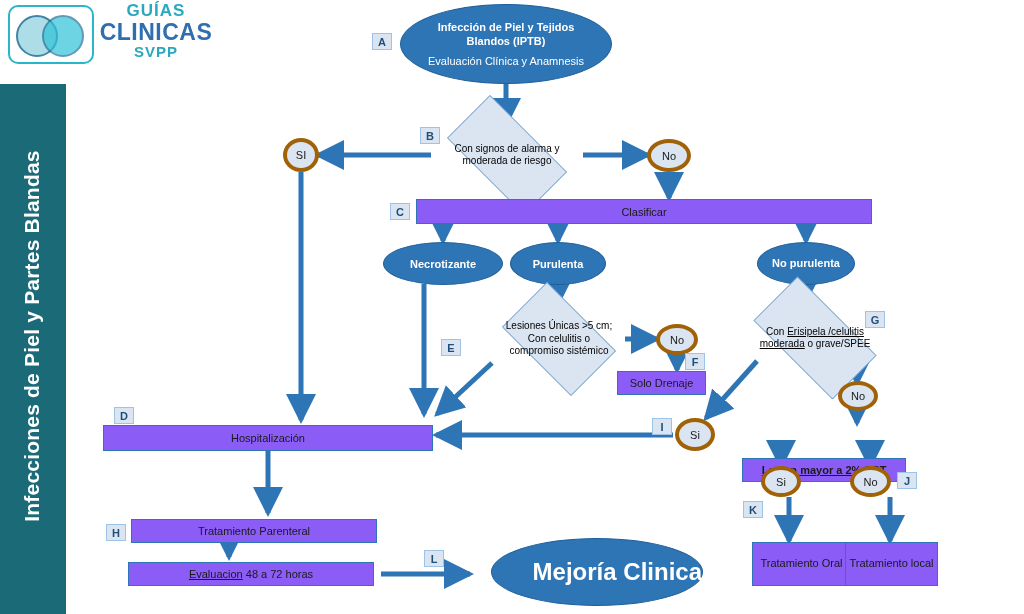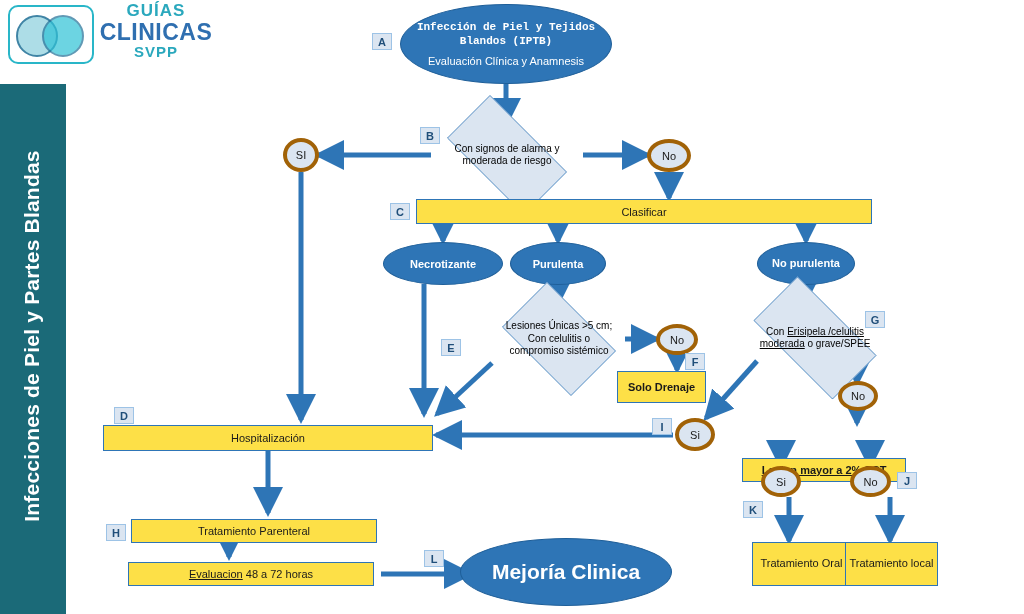--- a/index.html
+++ b/index.html
@@ -112,21 +112,21 @@
     font-weight: bold;
   }
   .ellipse-small {
     border-radius: 50%;
     background: #dbe5f1;
     border: 4px solid #a16207;
     color: #1a1a1a;
     font-size: 11px;
   }
   .rect {
-    background: #fde047;
+    background: #8b5cf6;
     border: 1px solid #2e75b6;
     font-size: 11px;
   }
   .diamond-wrap {
     position: absolute;
   }
   .diamond-shape {
     position: absolute;
     left: 0; top: 0;
     width: 100%;
@@ -247,21 +247,21 @@
 
       <path d="M268,451 L268,513"></path>
 
       <path d="M229,530 L229,557"></path>
 
       <path d="M381,574 L470,574"></path>
     </g>
   </svg>
 
   <div class="node ellipse" style="left:400px; top:4px; width:212px; height:80px; flex-direction:column; font-size:11px; line-height:1.3;">
-    <div style="padding:0 14px;font-family:Liberation Mono, monospace;">Infección de Piel  y  Tejidos Blandos (IPTB)</div>
+    <div style="padding:0 14px;">Infección de Piel  y  Tejidos Blandos (IPTB)</div>
     <div style="font-weight:normal; padding:6px 18px 0;">Evaluación Clínica y Anamnesis</div>
   </div>
   <div class="tag" style="left:372px; top:33px;">A</div>
 
   <div class="diamond-wrap" style="left:430px; top:112px; width:154px; height:86px;">
     <div class="diamond-shape"></div>
     <div class="diamond-label">Con signos de alarma y moderada de riesgo</div>
   </div>
   <div class="tag" style="left:420px; top:127px;">B</div>
 
@@ -293,21 +293,21 @@
   <div class="diamond-wrap" style="left:490px; top:294px; width:138px; height:90px;">
     <div class="diamond-shape"></div>
     <div class="diamond-label" style="padding:0 14px;">Lesiones Únicas &gt;5 cm; Con celulitis o compromiso sistémico</div>
   </div>
   <div class="tag" style="left:441px; top:339px;">E</div>
 
   <div class="node ellipse-small" style="left:656px; top:324px; width:42px; height:31px;">
     <span>No</span>
   </div>
 
-  <div class="node rect" style="left:617px; top:371px; width:89px; height:32px; font-weight:bold;">
+  <div class="node rect" style="left:617px; top:371px; width:89px; height:24px; font-weight:normal;">
     <span>Solo Drenaje</span>
   </div>
   <div class="tag" style="left:685px; top:353px;">F</div>
 
   <div class="diamond-wrap" style="left:736px; top:294px; width:158px; height:88px;">
     <div class="diamond-shape"></div>
     <div class="diamond-label" style="padding:0 16px;">
       <span><span>Con </span><span class="u">Erisipela /celulitis  moderada</span><span> o grave/SPEE</span></span>
     </div>
   </div>
@@ -344,21 +344,21 @@
     <span>Tratamiento Parenteral</span>
   </div>
   <div class="tag" style="left:106px; top:524px;">H</div>
 
   <div class="node rect" style="left:128px; top:562px; width:246px; height:24px;">
     <span><span class="u">Evaluacion</span><span> 48 a 72 horas</span></span>
   </div>
 
   <div class="tag" style="left:424px; top:550px;">L</div>
 
-  <div class="node ellipse" style="left:460px; top:538px; width:212px; height:68px; font-size:21px; flex-direction:column; line-height:1.2;">
+  <div class="node ellipse" style="left:491px; top:538px; width:212px; height:68px; font-size:24px; flex-direction:column; line-height:1.2;align-items:flex-end;">
     <span>Mejoría Clinica</span>
   </div>
 
   <div class="node rect" style="left:740px; top:542px; width:99px; height:44px; flex-direction:column; line-height:1.4;margin-left:12px;">
     <span>Tratamiento Oral</span>
   </div>
   <div class="tag" style="left:743px; top:501px;">K</div>
 
   <div class="node rect" style="left:845px; top:542px; width:93px; height:44px; flex-direction:column; line-height:1.4;">
     <span>Tratamiento local</span>

